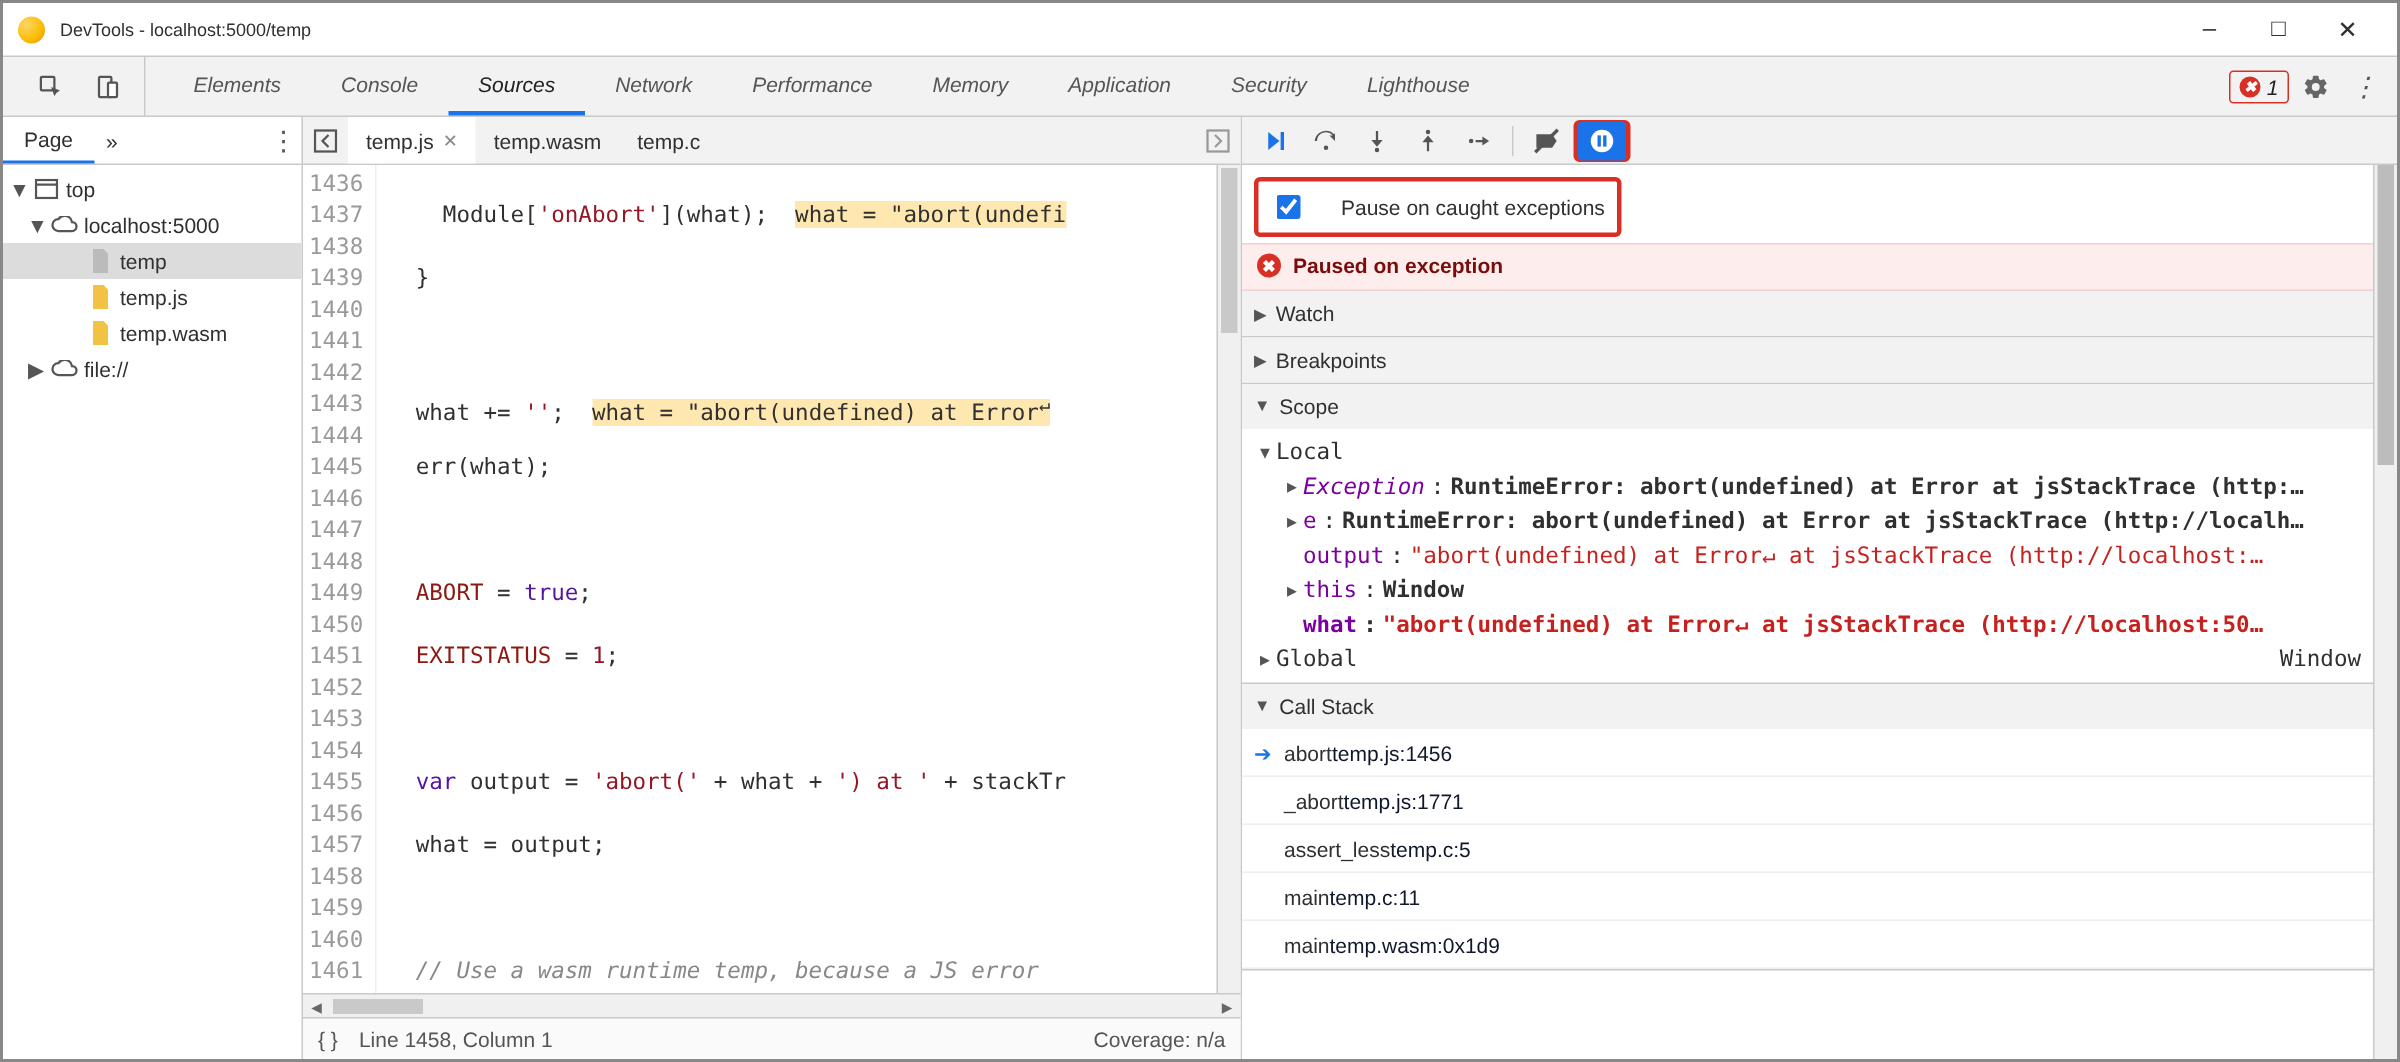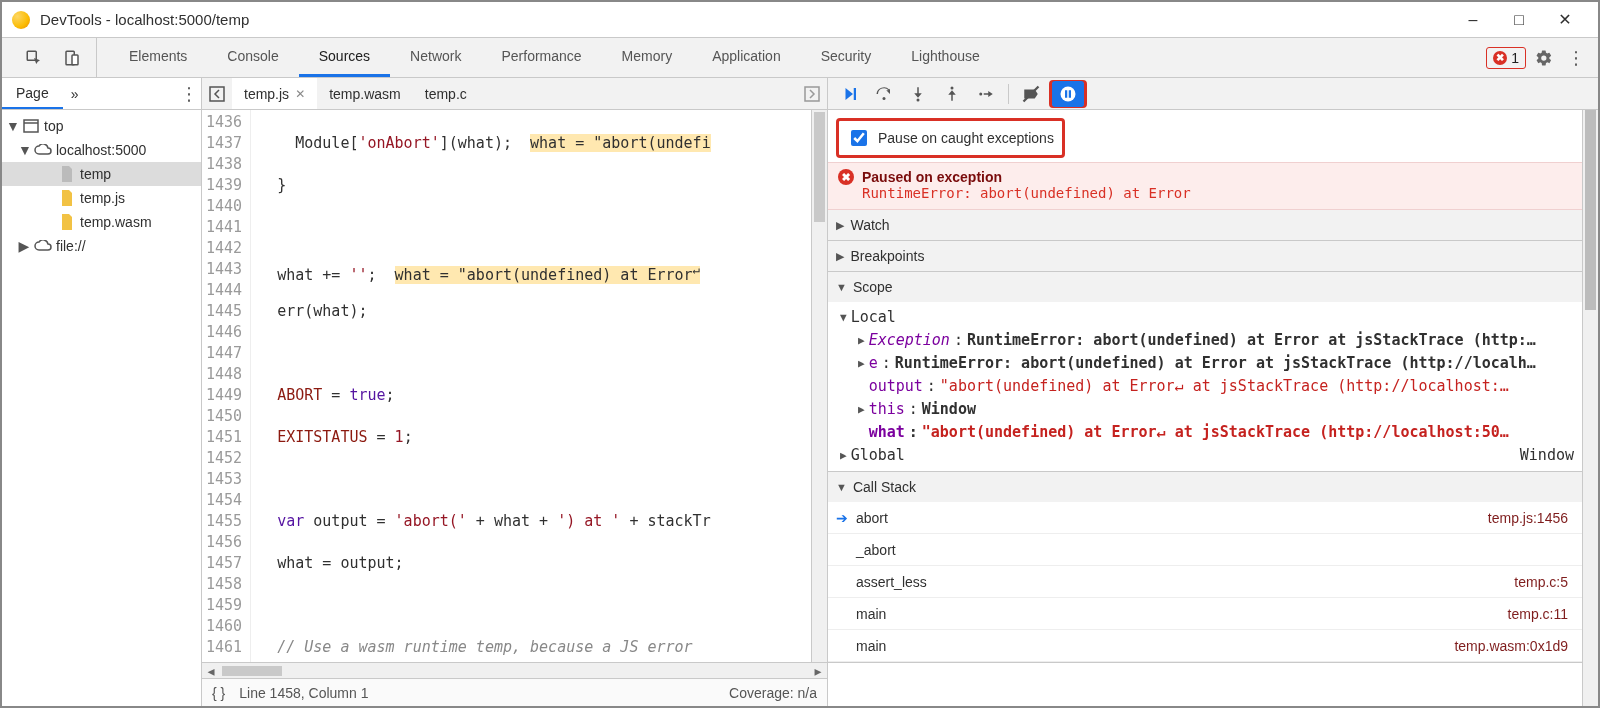--- a/index.html
+++ b/index.html
@@ -20,25 +20,25 @@
     --err-bg: #fdedec;
     --err-border: #d93025;
   }
   * { box-sizing: border-box; }
   html,body { margin:0; padding:0; height:100%; font-family: "Segoe UI", Arial, sans-serif; font-size:14px; color:var(--text); background:#fff; }
   body { display:flex; flex-direction:column; width:1600px; height:708px; border:2px solid #888; }
 
   
   .titlebar { height:36px; display:flex; align-items:center; padding:0 10px; background:#fff; border-bottom:var(--border); }
   .titlebar .app-icon { width:18px; height:18px; border-radius:50%; background:radial-gradient(circle at 30% 30%,#fdd663,#fbbc04 60%,#ea8600); margin-right:10px; }
-  .titlebar .title { flex:1; font-size:15px; }
+  .titlebar .title { flex:1; font-size:12px; }
   .winbtn { width:46px; height:100%; display:flex; align-items:center; justify-content:center; font-size:16px; cursor:pointer; }
 
   
-  .maintabs { height:40px; display:flex; align-items:center; background:var(--bg); border-bottom:var(--border); padding:0 8px; gap:4px; }
+  .maintabs { height:40px; display:flex; align-items:center; background:var(--bg); border-bottom:var(--border); padding:0 8px; gap:4px;font-style:italic; }
   .maintabs .left-icons { display:flex; gap:10px; padding:0 10px; border-right:var(--border); height:100%; align-items:center; }
   .maintabs .tabs { display:flex; align-items:stretch; height:100%; padding:0 8px; gap:0; }
   .maintab { padding:0 20px; display:flex; align-items:center; cursor:pointer; color:#555; border-bottom:3px solid transparent; }
   .maintab.active { border-bottom-color:var(--tab-active); color:#202020; }
   .maintabs .spacer { flex:1; }
   .errpill { display:flex; align-items:center; gap:4px; border:1px solid #d93025; border-radius:3px; padding:0 6px; height:22px; color:#202020; }
   .errpill .dot { width:14px; height:14px; border-radius:50%; background:#d93025; color:#fff; display:flex; align-items:center; justify-content:center; font-size:10px; font-weight:bold; }
   .iconbtn { width:28px; height:28px; display:flex; align-items:center; justify-content:center; cursor:pointer; color:#555; font-size:18px; }
 
   
@@ -94,21 +94,21 @@
   .tbtn svg { width:18px; height:18px; }
   .tbtn.blue svg { fill:#1a73e8; }
   .sep { width:1px; height:20px; background:#c9c9c9; margin:0 4px; }
   .redbox { border:3px solid #d93025; border-radius:4px; display:flex; align-items:center; height:28px; }
 
   .right-content { flex:1; overflow:hidden; display:flex; }
   .right-scroll { flex:1; overflow:hidden; }
   .right-vscroll { width:16px; background:#f0f0f0; position:relative; border-left:var(--border); }
   .right-vscroll .thumb { position:absolute; left:2px; right:2px; background:#bcbcbc; }
 
-  .pause-catch { display:flex; align-items:center; gap:8px; padding:6px 8px; border-bottom:var(--border); }
+  .pause-catch { display:flex; align-items:center; gap:24px; padding:6px 8px; border-bottom:var(--border); }
   .pause-catch-wrap { border:3px solid #d93025; border-radius:4px; margin:4px 0 4px 4px; display:inline-flex; }
   .checkbox { width:16px; height:16px; accent-color:#1a73e8; }
 
   .exception-pane { background:var(--err-bg); border-top:1px solid #f0d0d0; border-bottom:1px solid #f0d0d0; padding:6px 10px 8px 10px; font-family:Consolas,Menlo,monospace; }
   .exception-pane .hdr { font-weight:bold; color:#7a0c0c; display:flex; align-items:center; gap:8px; font-family:"Segoe UI",Arial,sans-serif; }
   .exc-icon { width:16px; height:16px; border-radius:50%; background:#d93025; color:#fff; display:flex; align-items:center; justify-content:center; font-size:11px; font-weight:bold; }
   .exception-pane .msg { color:#d93025; padding-left:24px; }
 
   .section { border-bottom:var(--border); }
   .section-hdr { display:flex; align-items:center; height:30px; padding:0 8px; background:var(--bg); gap:6px; cursor:pointer; }
@@ -116,21 +116,21 @@
   .scope-body { padding:4px 0 4px 8px; font-family:Consolas,Menlo,monospace; font-size:15px; line-height:23px; }
   .scope-row { display:flex; align-items:center; gap:4px; padding-left:4px; white-space:nowrap; overflow:hidden; text-overflow:ellipsis; }
   .skey { color:var(--code-key); }
   .sstr { color:#c5221f; }
   .sobj { color:#303030;font-weight:bold; }
   .italic { font-style:italic; }
 
   .global-row .gval { flex:1; text-align:right; color:#303030; padding-right:8px; }
 
   .stack-row { display:flex; align-items:center; height:32px; padding:0 10px 0 28px; border-bottom:1px solid #eee; position:relative; cursor:pointer; }
-  .stack-row .loc { flex:1; text-align:right; color:#7f1d1d; padding-right:4px; }
+  .stack-row .loc { flex:1; text-align:left; color:#0f172a; padding-right:4px; }
   .stack-row .cur { position:absolute; left:8px; color:#1a73e8; }
 </style>
 </head>
 <body>
 
 <div class="titlebar">
   <div class="app-icon"></div>
   <div class="title">DevTools - localhost:5000/temp</div>
   <div class="winbtn">–</div>
   <div class="winbtn">□</div>
@@ -405,21 +405,20 @@
               <span>Pause on caught exceptions</span>
             </label>
           </span>
         </div>
 
         <div class="exception-pane">
           <div class="hdr">
             <span class="exc-icon">✖</span>
             <span>Paused on exception</span>
           </div>
-          <div class="msg">RuntimeError: abort(undefined) at Error</div>
         </div>
 
         <div class="section">
           <div class="section-hdr">
               <span class="stri">▶</span>
               <span>Watch</span>
             </div>
         </div>
         <div class="section">
           <div class="section-hdr">
@@ -484,20 +483,21 @@
               <span>Call Stack</span>
             </div>
           <div id="callstack">
               <div class="stack-row">
                 <span class="cur">➔</span>
                 <span>abort</span>
                 <span class="loc">temp.js:1456</span>
               </div>
               <div class="stack-row">
                 <span>_abort</span>
+                <span class="loc">temp.js:1771</span>
               </div>
               <div class="stack-row">
                 <span>assert_less</span>
                 <span class="loc">temp.c:5</span>
               </div>
               <div class="stack-row">
                 <span>main</span>
                 <span class="loc">temp.c:11</span>
               </div>
               <div class="stack-row">

